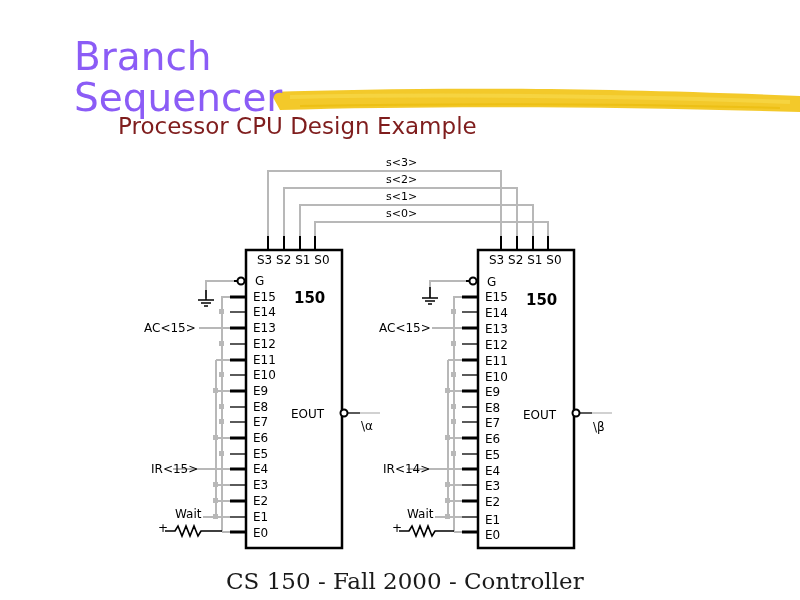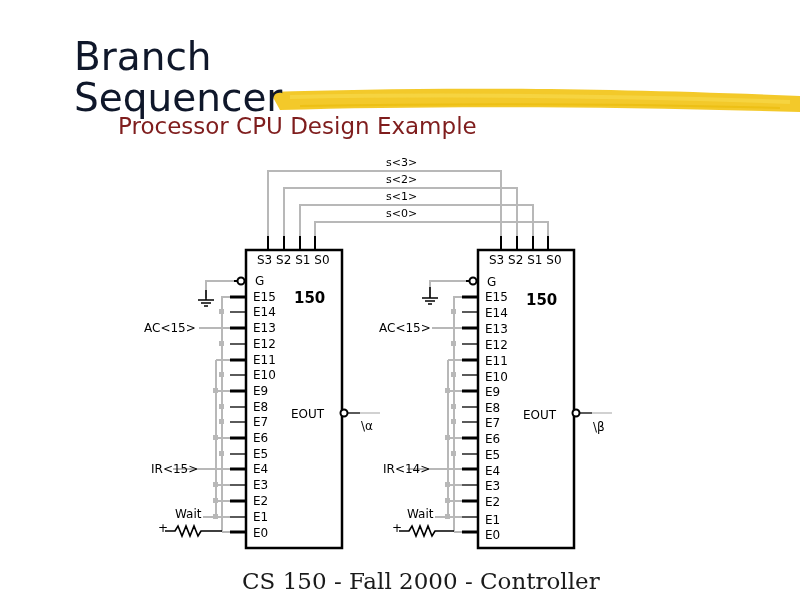--- a/index.html
+++ b/index.html
@@ -1,22 +1,22 @@
 <!DOCTYPE html>
 <html><head>
 <meta charset="utf-8">
 <style>
   html, body { margin: 0; padding: 0; }
   body { width: 800px; height: 600px; background: #ffffff; position: relative; overflow: hidden; font-family: "DejaVu Sans", sans-serif; }
-  .title { position: absolute; left: 74px; top: 36px; color: #0f172a; font-size: 39px; line-height: 41px; font-family: "DejaVu Sans", sans-serif; z-index: 2; }
+  .title { position: absolute; left: 74px; top: 36px; color: #8b5cf6; font-size: 39px; line-height: 41px; font-family: "DejaVu Sans", sans-serif; z-index: 2; }
   .title span { display: block; }
   .highlight { position: absolute; left: 0; top: 0; z-index: 1; }
   .subtitle { position: absolute; left: 118px; top: 113px; font-size: 23px; color: #7f1d1d; z-index: 3; }
   .caption { position: absolute; left: 222px; top: 561px; font-size: 11px; color: #8b5cf6; z-index: 3; margin-top: 37px; }
-  .footer { position: absolute; left: 242px; top: 568px; font-size: 23px; color: #1a1a1a; font-family: "DejaVu Serif", serif; z-index: 4; }
+  .footer { position: absolute; left: 226px; top: 568px; font-size: 23px; color: #1a1a1a; font-family: "DejaVu Serif", serif; z-index: 4; }
   svg.diagram { position: absolute; left: 0; top: 0; z-index: 2; }
   svg text { font-family: "DejaVu Sans", sans-serif; }
 </style>
 </head>
 <body>
 
 <svg class="highlight" width="800" height="600">
   <path d="M270,92 C400,88 560,86 800,96 L800,112 C600,106 420,106 280,110 Z" fill="#f2c418" opacity="0.92"></path>
   <path d="M290,97 C450,94 620,96 790,102" stroke="#f7d84a" stroke-width="4" fill="none" opacity="0.7"></path>
   <path d="M300,106 C480,103 640,104 780,108" stroke="#e8b800" stroke-width="2" fill="none" opacity="0.5"></path>

